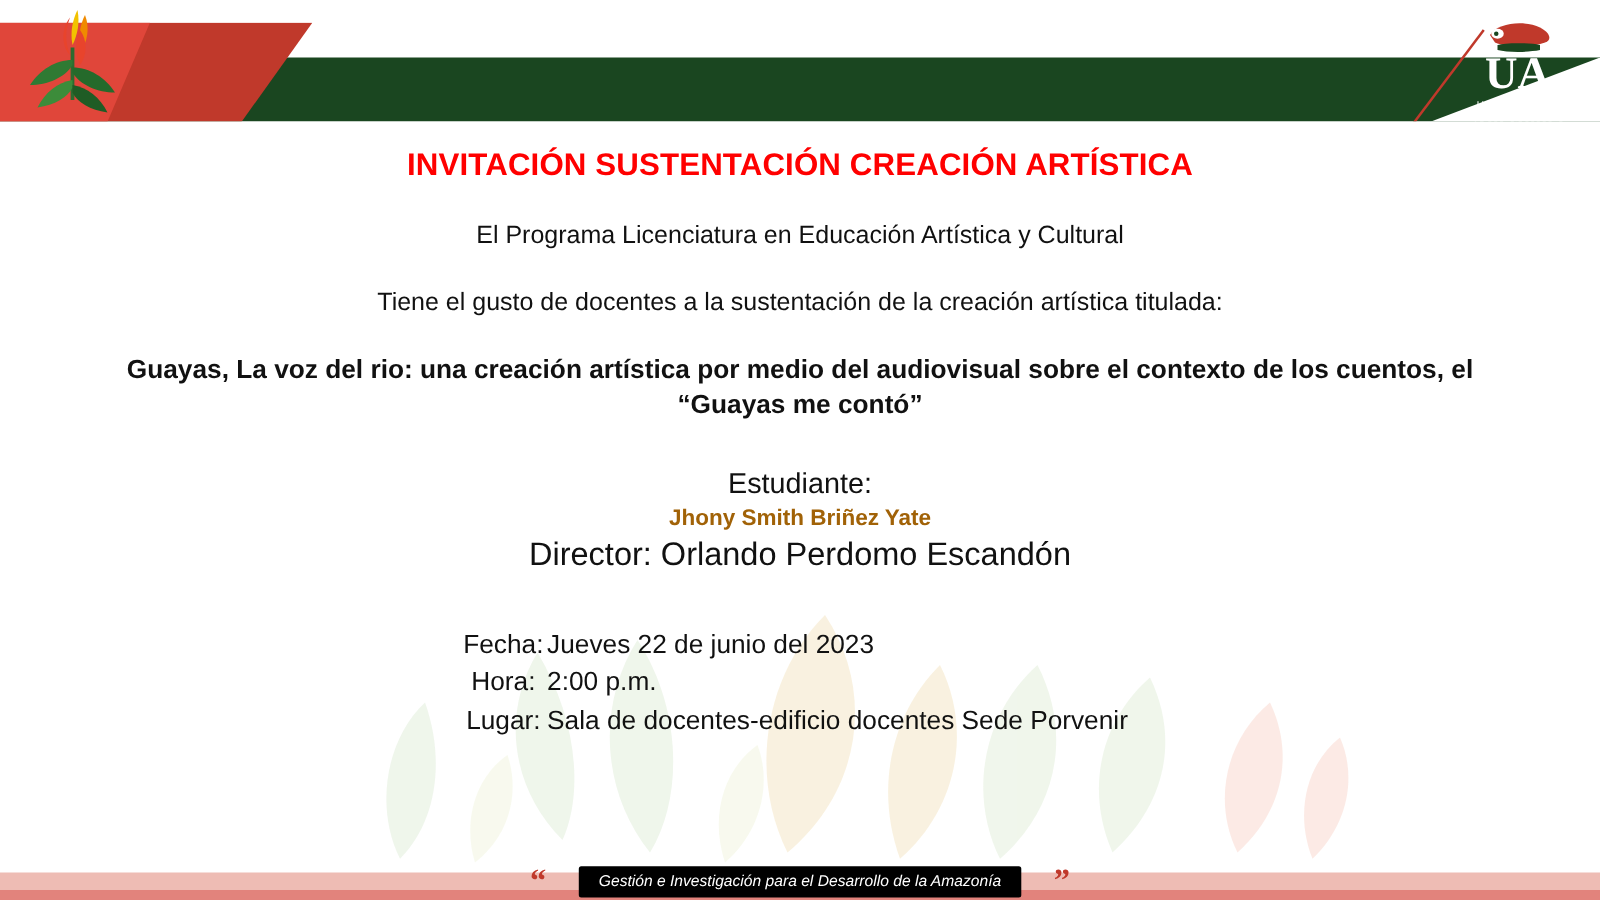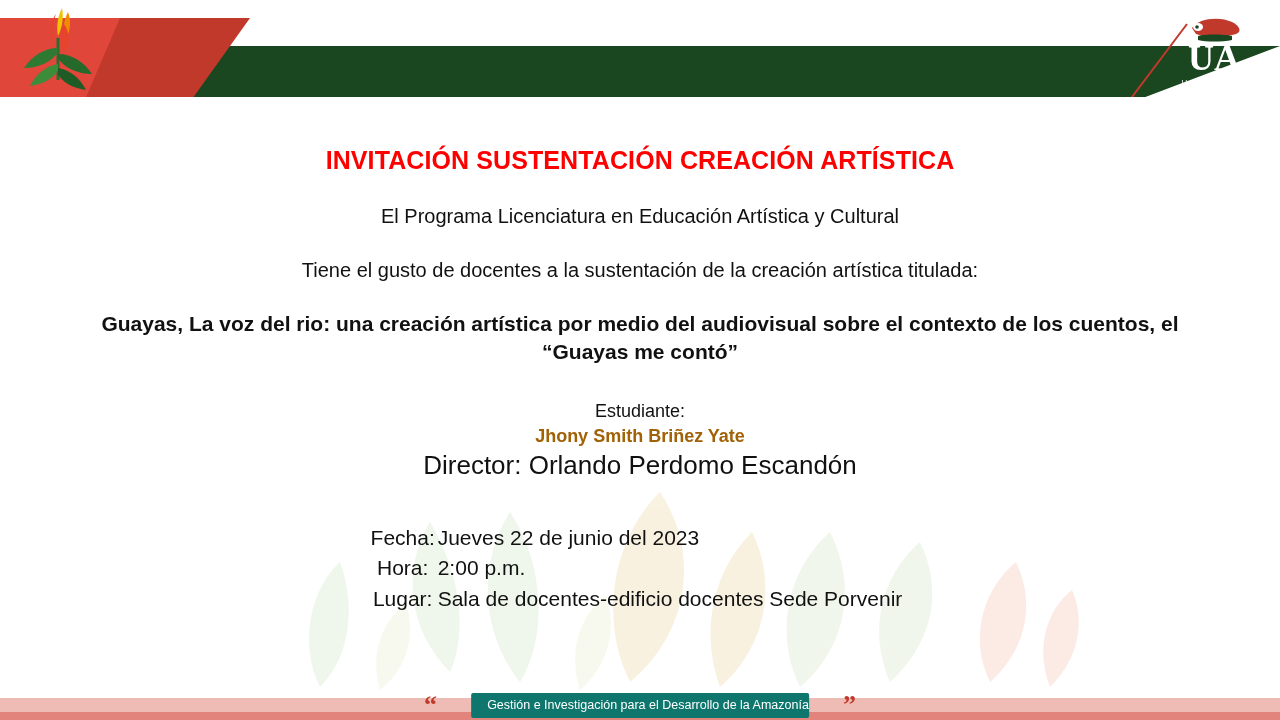--- a/index.html
+++ b/index.html
@@ -63,37 +63,36 @@
     position:absolute;left:200px;bottom:28px;width:900px;height:260px;
     opacity:.45;pointer-events:none;
   }
 
   
   .content{
     position:absolute;top:118px;left:0;width:1280px;
     text-align:center;
   }
   .title{
-    margin-top:28px;
     font-size:25px;font-weight:bold;color:#ff0000;letter-spacing:.1px;
   }
   .line1{
     margin-top:30px;font-size:20px;color:#111111;
   }
   .line2{
     margin-top:31px;font-size:20px;color:#111111;
   }
   .work-title{
     margin-top:28px;
     font-size:21px;font-weight:bold;color:#111111;
     line-height:1.35;
     width:1130px;margin-left:auto;margin-right:auto;
   }
   .student-label{
-    margin-top:34px;font-size:18px;color:#111111;
+    margin-top:34px;font-size:23px;color:#111111;
   }
   .student-name{
     margin-top:4px;font-size:18px;font-weight:bold;color:#a16207;
   }
   .director{
     margin-top:3px;font-size:26px;color:#111111;
   }
 
   .details{
     margin-top:42px;
@@ -112,25 +111,26 @@
     position:absolute;left:0;bottom:0;width:1280px;height:22px;
     background:#eebcb4;
   }
   .foot-bar-red{
     position:absolute;left:0;bottom:0;width:1280px;height:8px;
     background:#d9534f;opacity:.55;
   }
   .foot-pill{
     position:absolute;left:50%;transform:translateX(-50%);
     bottom:2px;
-    background:#0f766e;color:#ffffff;
+    background:#000000;color:#ffffff;
     font-size:12.5px;
-    padding:5px 0 6px 16px;
+    padding:5px 16px 6px 16px;
     border-radius:2px;
     white-space:nowrap;
+    font-style:italic;
   }
   .quote{
     position:absolute;bottom:2px;
     color:#c0392b;font-size:26px;font-weight:bold;
     font-family:"Liberation Serif",serif;line-height:1;
   }
   .quote-l{left:424px;}
   .quote-r{right:424px;}
 </style>
 </head>

